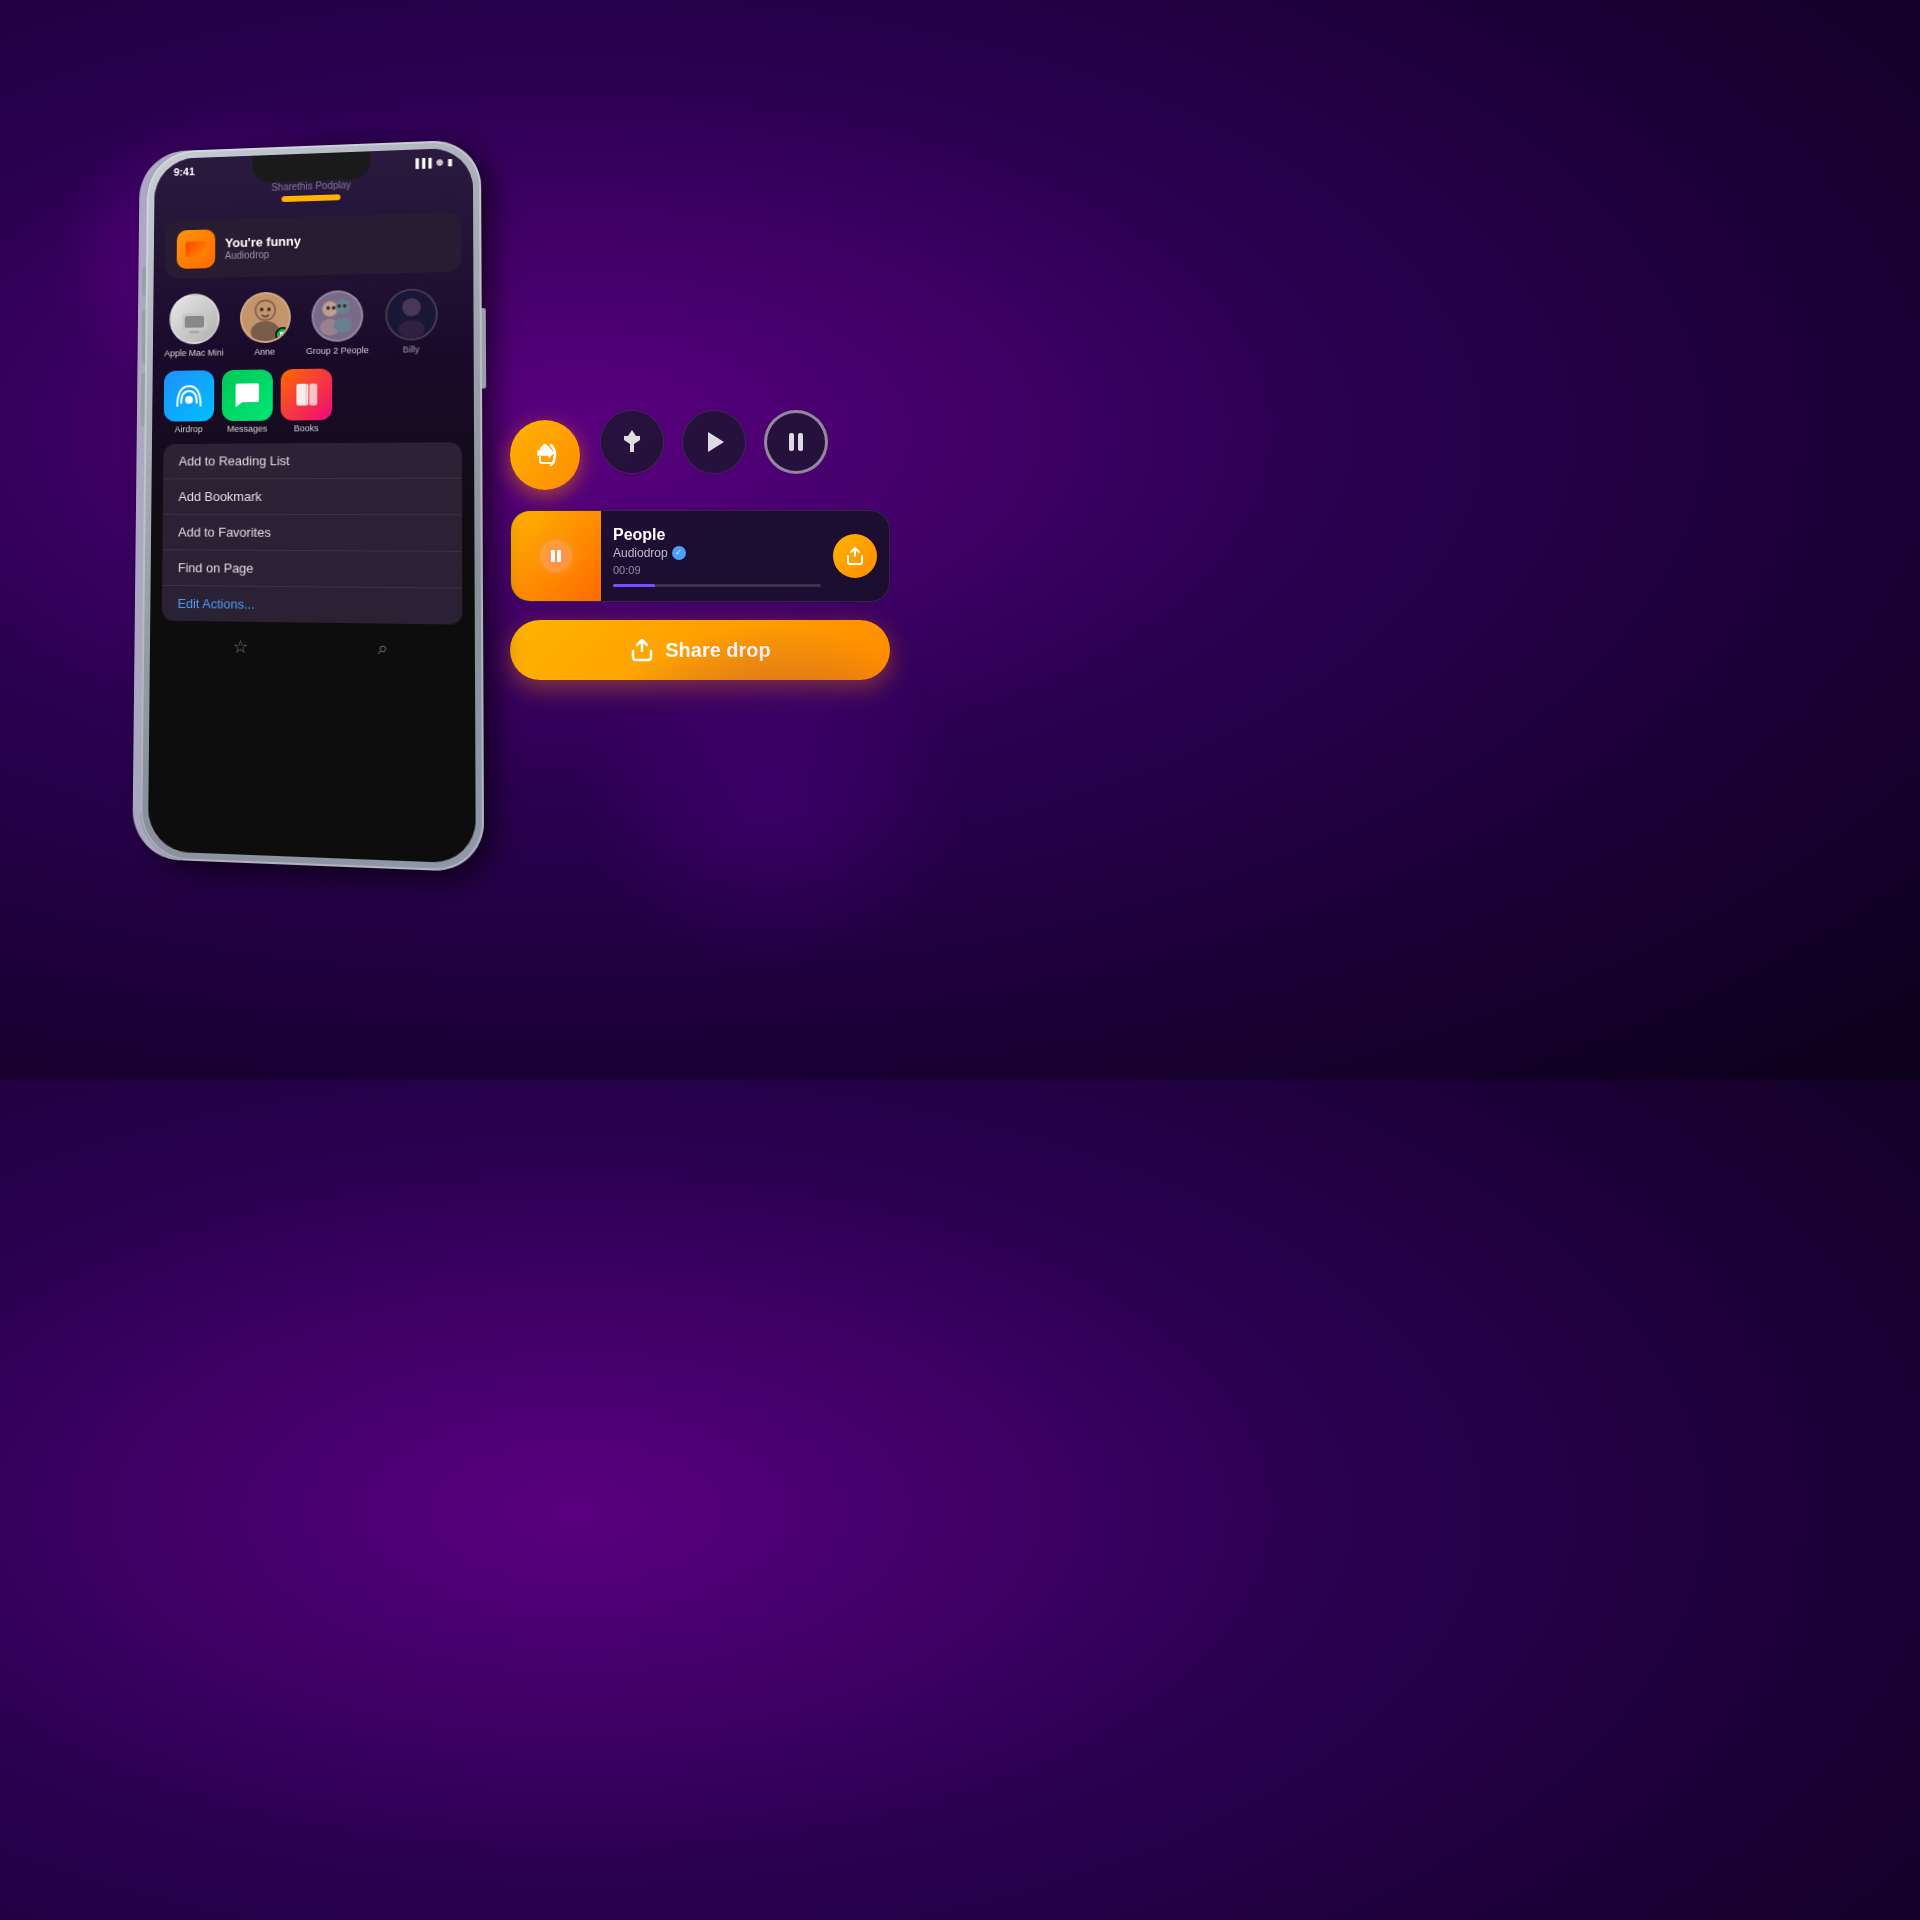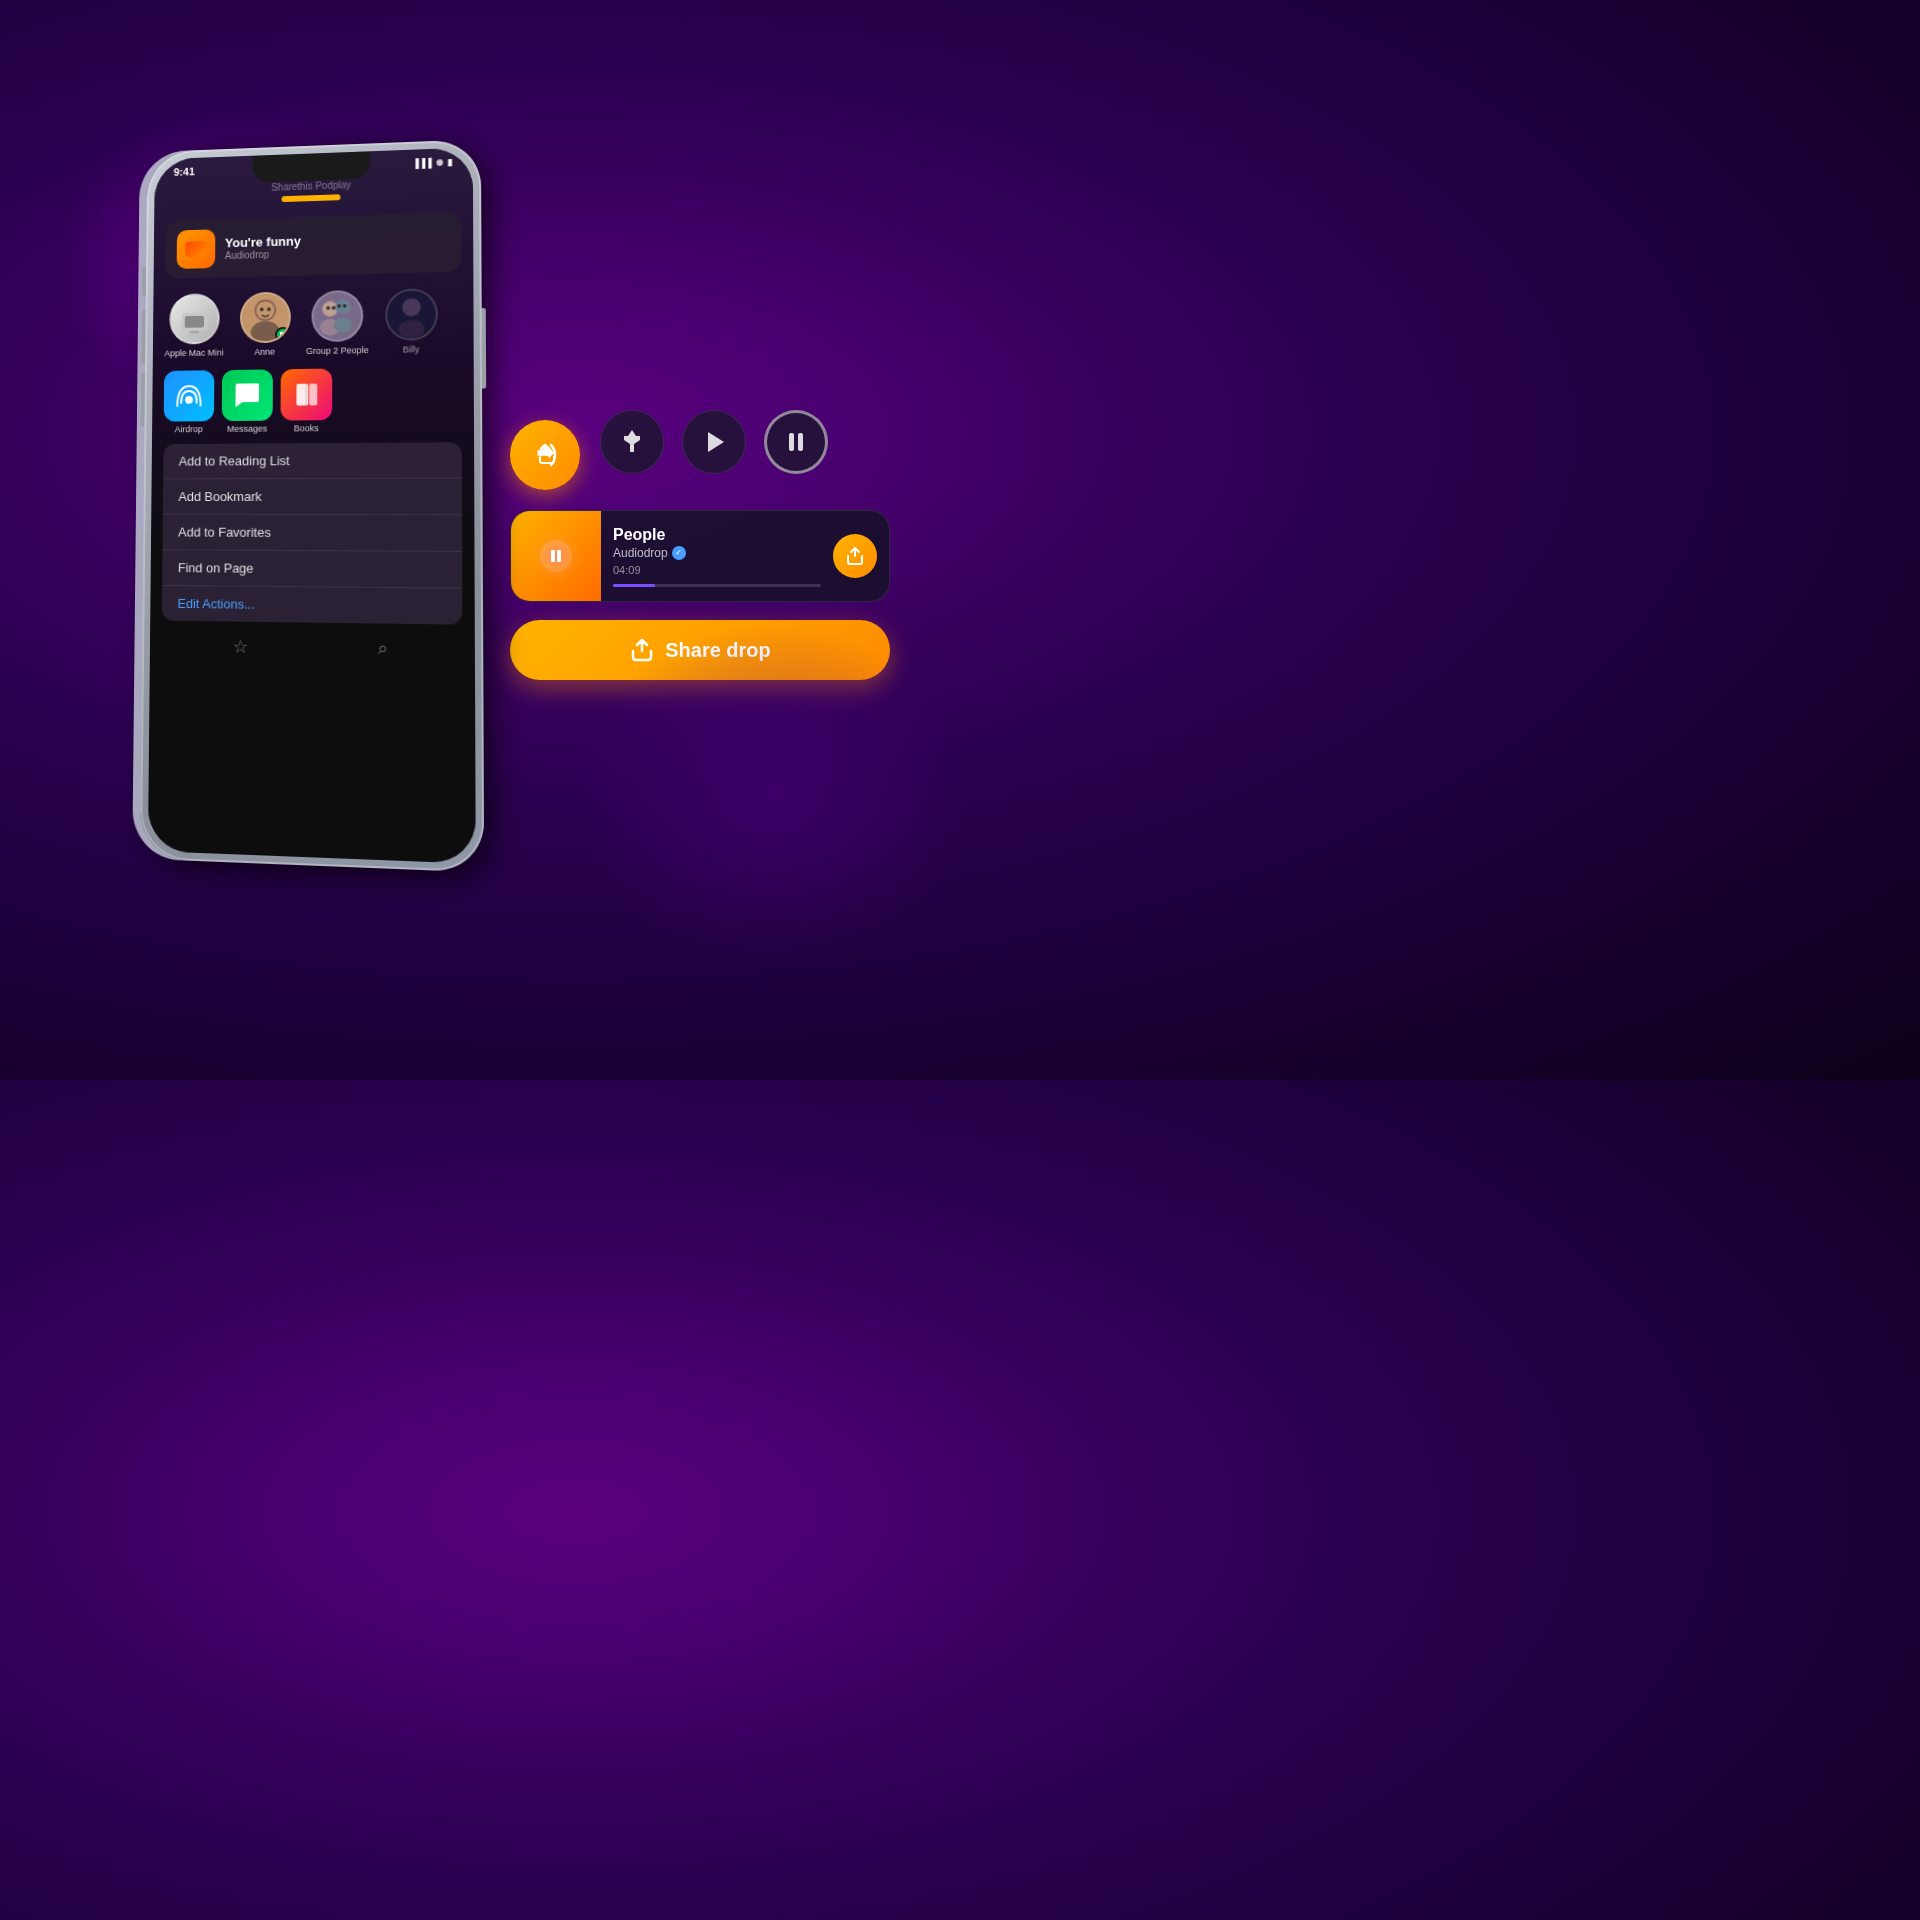--- a/index.html
+++ b/index.html
@@ -720,21 +720,21 @@
             <rect x="9" y="2" width="4" height="12" rx="1" fill="white"></rect>
           </svg>
         </div>
       </div>
       <div class="now-playing-info">
         <div class="np-title">People</div>
         <div class="np-subtitle">
           <span>Audiodrop</span>
           <div class="verified-badge">✓</div>
         </div>
-        <div class="np-time">04:09</div>
+        <div class="np-time">00:09</div>
         <div class="np-progress">
           <div class="np-progress-fill"></div>
         </div>
       </div>
       <div class="np-share-btn">
         <svg width="22" height="22" viewBox="0 0 22 22">
           <path d="M11 3 L11 11 M11 3 L7 7 M11 3 L15 7" stroke="white" stroke-width="2" fill="none" stroke-linecap="round" stroke-linejoin="round"></path>
           <path d="M4 11 L4 17 Q4 19 6 19 L16 19 Q18 19 18 17 L18 11" stroke="white" stroke-width="2" fill="none" stroke-linecap="round"></path>
         </svg>
       </div>

